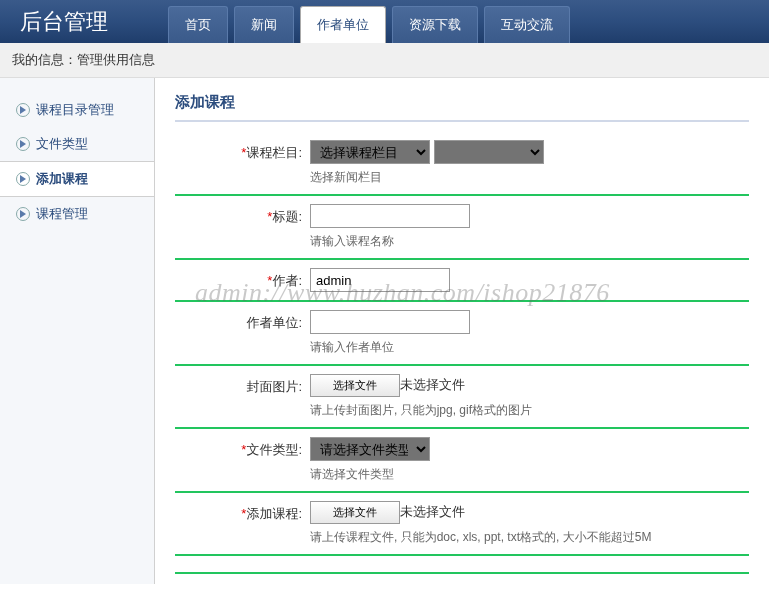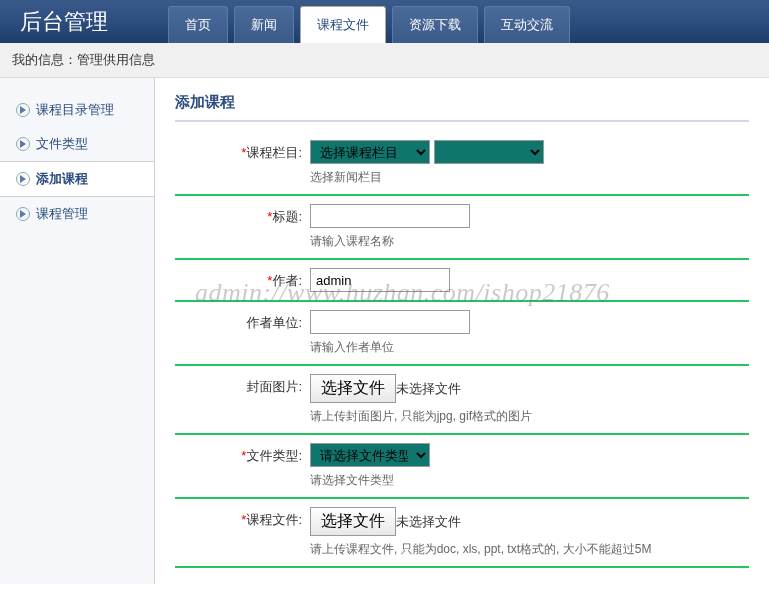--- a/index.html
+++ b/index.html
@@ -22,36 +22,36 @@
 .arrow-circle { width: 14px; height: 14px; border: 1px solid #8aa; border-radius: 50%; display: flex; align-items: center; justify-content: center; }
 
 .content { flex: 1; padding: 15px 20px 10px 20px; overflow-y: auto; position: relative; }
 .page-title { color: #2c4d7e; font-size: 15px; font-weight: bold; padding-bottom: 8px; border-bottom: 2px solid #d0d8e8; margin-bottom: 10px; }
 
 .form-row { display: flex; border-bottom: 2px solid #22c55e; padding: 8px 0; }
 .form-label { width: 135px; text-align: right; padding-right: 8px; padding-top: 4px; color: #333; font-size: 13px; }
 .required { color: #d00; }
 .form-field { flex: 1; }
 .form-field select, .form-field input[type="text"] { border: 1px solid #999; padding: 3px 5px; font-size: 13px; height: 24px; }
-.form-field select { width: 120px; background: #0f766e; }
+.form-field select { width: 120px; background: #737373; }
 .form-hint { color: #666; font-size: 12px; margin-top: 5px; }
-.file-btn { border: 1px solid #999; background: linear-gradient(to bottom, #fff, #e8e8e8); padding: 3px 10px; font-size: 16px; cursor: pointer; }
+.file-btn { border: 1px solid #999; background: linear-gradient(to bottom, #fff, #e8e8e8); padding: 3px 22px; font-size: 11px; cursor: pointer; }
 .file-status { color: #333; font-size: 13px; }
 
 .watermark { position: absolute; top: 200px; left: 40px; font-size: 26px; color: rgba(100,100,100,0.35); font-family: Georgia, serif; pointer-events: none; font-style: italic; letter-spacing: 0.5px; }
 </style>
 </head>
 <body>
 
 <div class="header">
   <div class="logo">后台管理</div>
   <div class="nav-tabs">
     <div class="nav-tab">首页</div>
     <div class="nav-tab">新闻</div>
-    <div class="nav-tab active">课程文件</div>
+    <div class="nav-tab active">作者单位</div>
     <div class="nav-tab">资源下载</div>
     <div class="nav-tab">互动交流</div>
   </div>
 </div>
 
 <div class="breadcrumb">我的信息：管理供用信息</div>
 
 <div class="main">
   <div class="sidebar">
     <div class="sidebar-item">
@@ -125,21 +125,21 @@
 
     <div class="form-row">
       <div class="form-label"><span class="required">*</span><span>文件类型:</span></div>
       <div class="form-field">
         <select><option>请选择文件类型</option></select>
         <div class="form-hint">请选择文件类型</div>
       </div>
     </div>
 
     <div class="form-row">
-      <div class="form-label"><span class="required">*</span><span>课程文件:</span></div>
+      <div class="form-label"><span class="required">*</span><span>添加课程:</span></div>
       <div class="form-field">
         <button class="file-btn">选择文件</button><span class="file-status">未选择文件</span>
         <div class="form-hint">请上传课程文件, 只能为doc, xls, ppt, txt格式的, 大小不能超过5M</div>
       </div>
     </div>
 
     <div class="form-row">
       
       
     </div>

